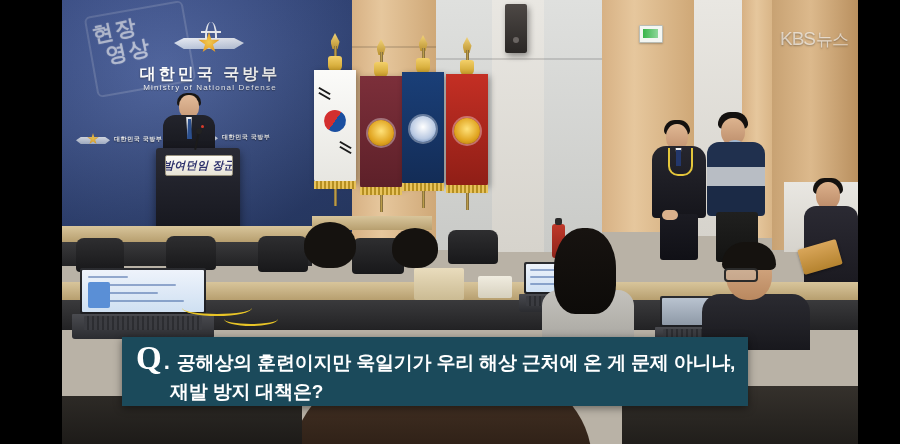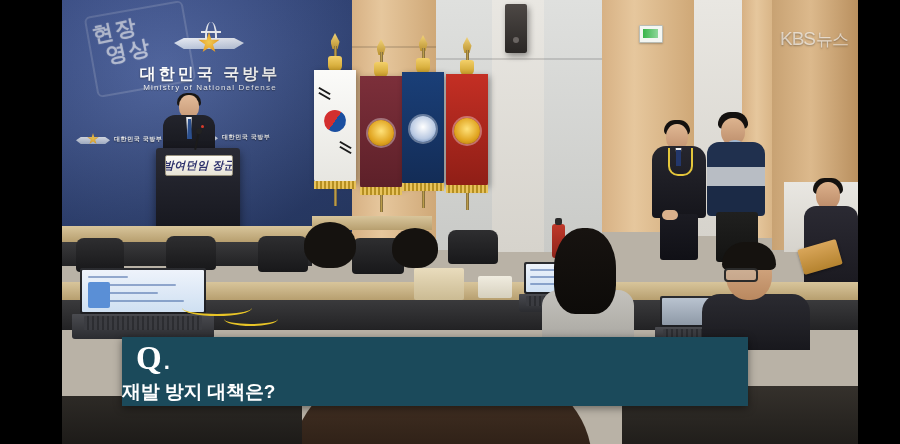--- a/index.html
+++ b/index.html
@@ -296,21 +296,21 @@
     font-family:"Liberation Serif","DejaVu Serif",serif;
     margin-right:2px;
   }
   #cap-dot{color:#ffffff;font-size:22px;font-weight:bold;line-height:30px;margin-right:7px;}
   #cap-l1{
     color:#ffffff;font-size:19px;font-weight:bold;line-height:26px;letter-spacing:-.2px;
     white-space:nowrap;
   }
   #cap-l2{
     color:#ffffff;font-size:19px;font-weight:bold;line-height:26px;letter-spacing:-.2px;
-    margin-top:2px;white-space:nowrap;
+    padding-left:48px;margin-top:2px;white-space:nowrap;
   }
 </style>
 </head>
 <body>
 
 <div id="frame">
 
   <div id="video">
 
     <div class="backdrop">
@@ -525,17 +525,18 @@
   <div class="pillar right"></div>
 
   <div id="kbs">
     <span>KBS</span><span class="news">뉴스</span>
   </div>
 
   <div id="caption">
     <div class="row">
       <span id="cap-q">Q</span>
       <span id="cap-dot">.</span>
+      <span id="cap-l1">공해상의 훈련이지만 욱일기가 우리 해상 근처에 온 게 문제 아니냐,</span>
     </div>
     <div id="cap-l2">재발 방지 대책은?</div>
   </div>
 
 </div>
 
 </body></html>

